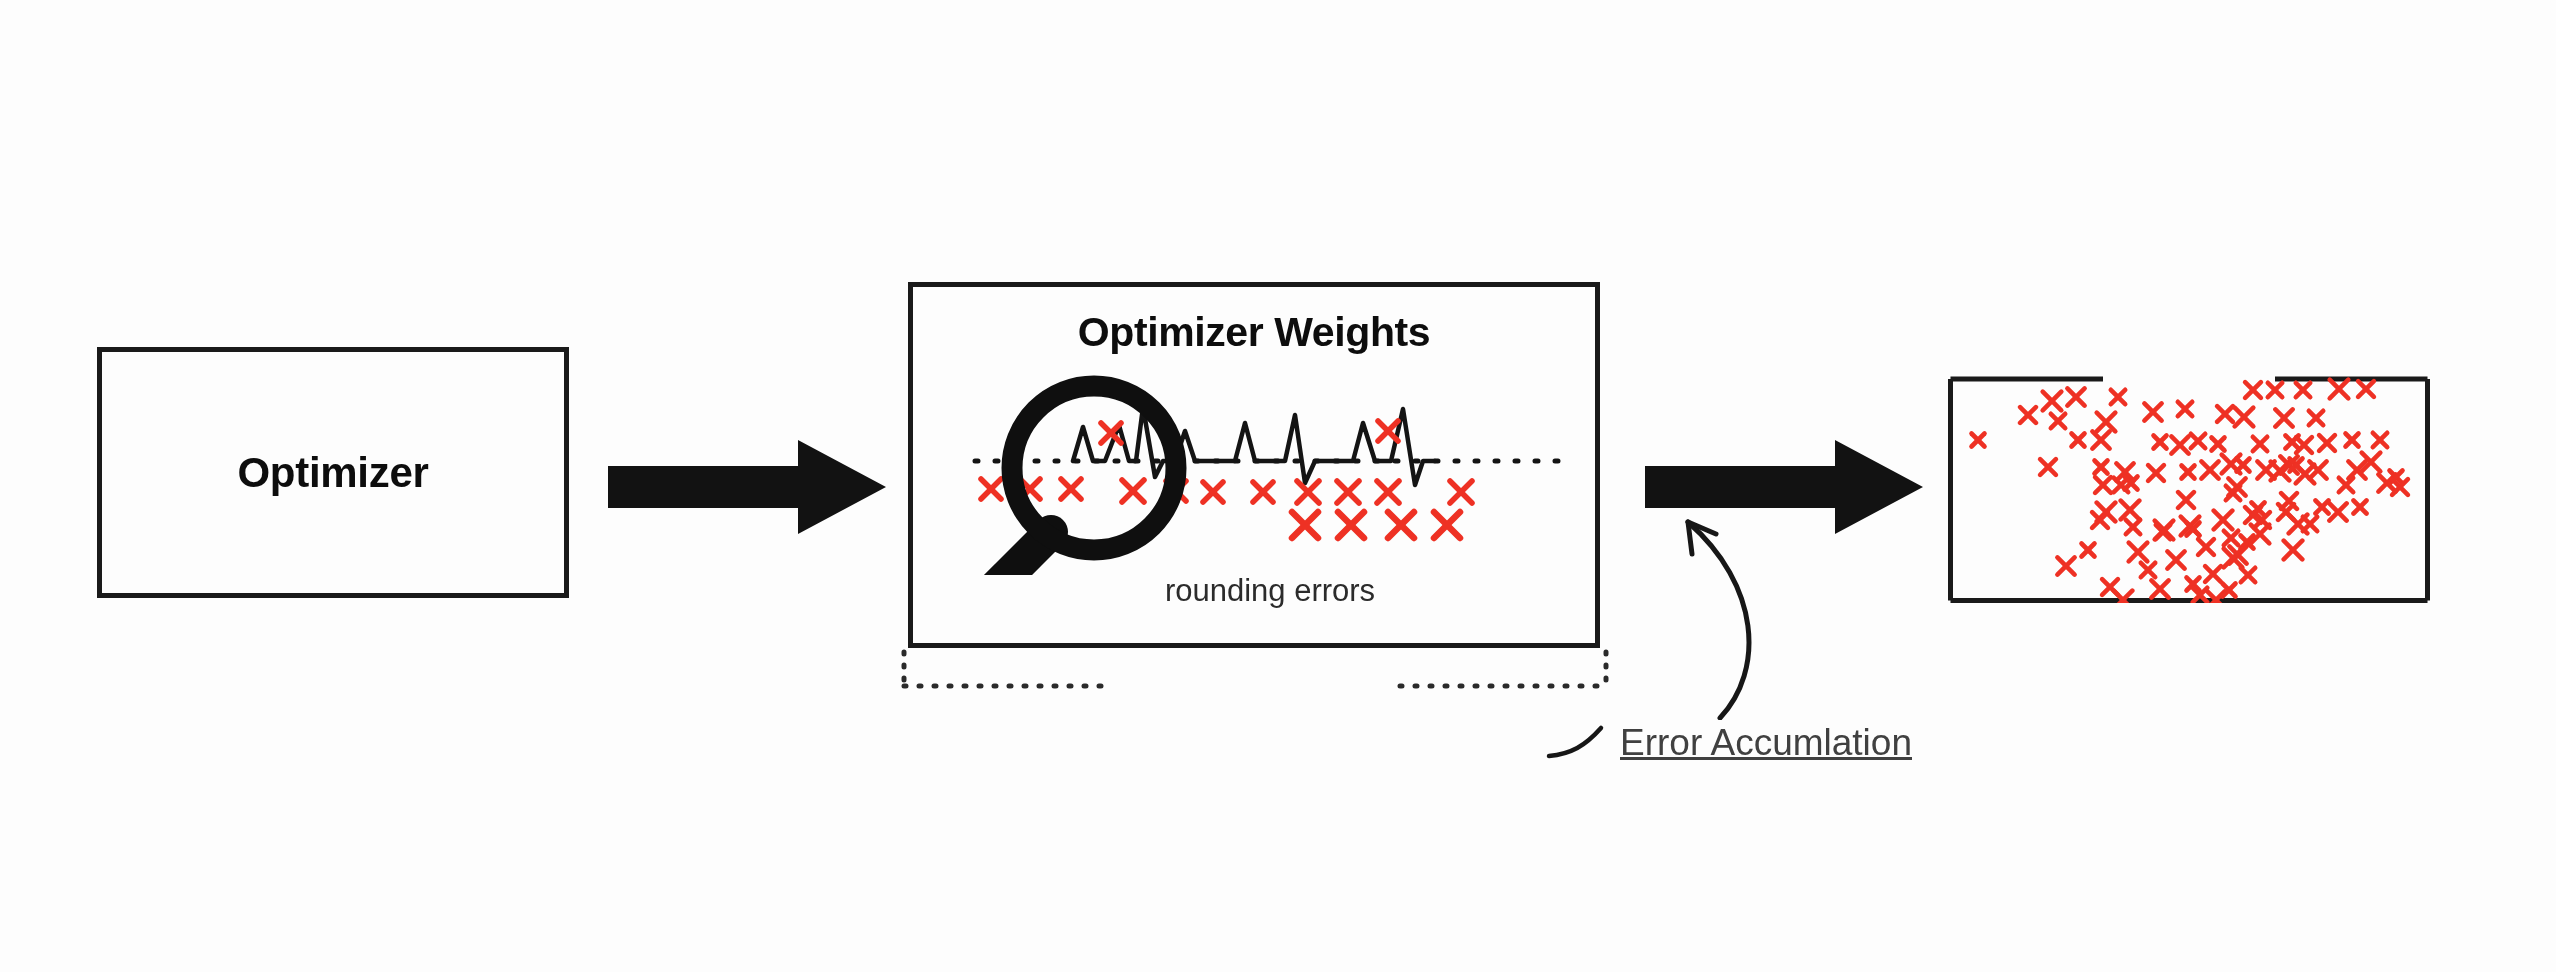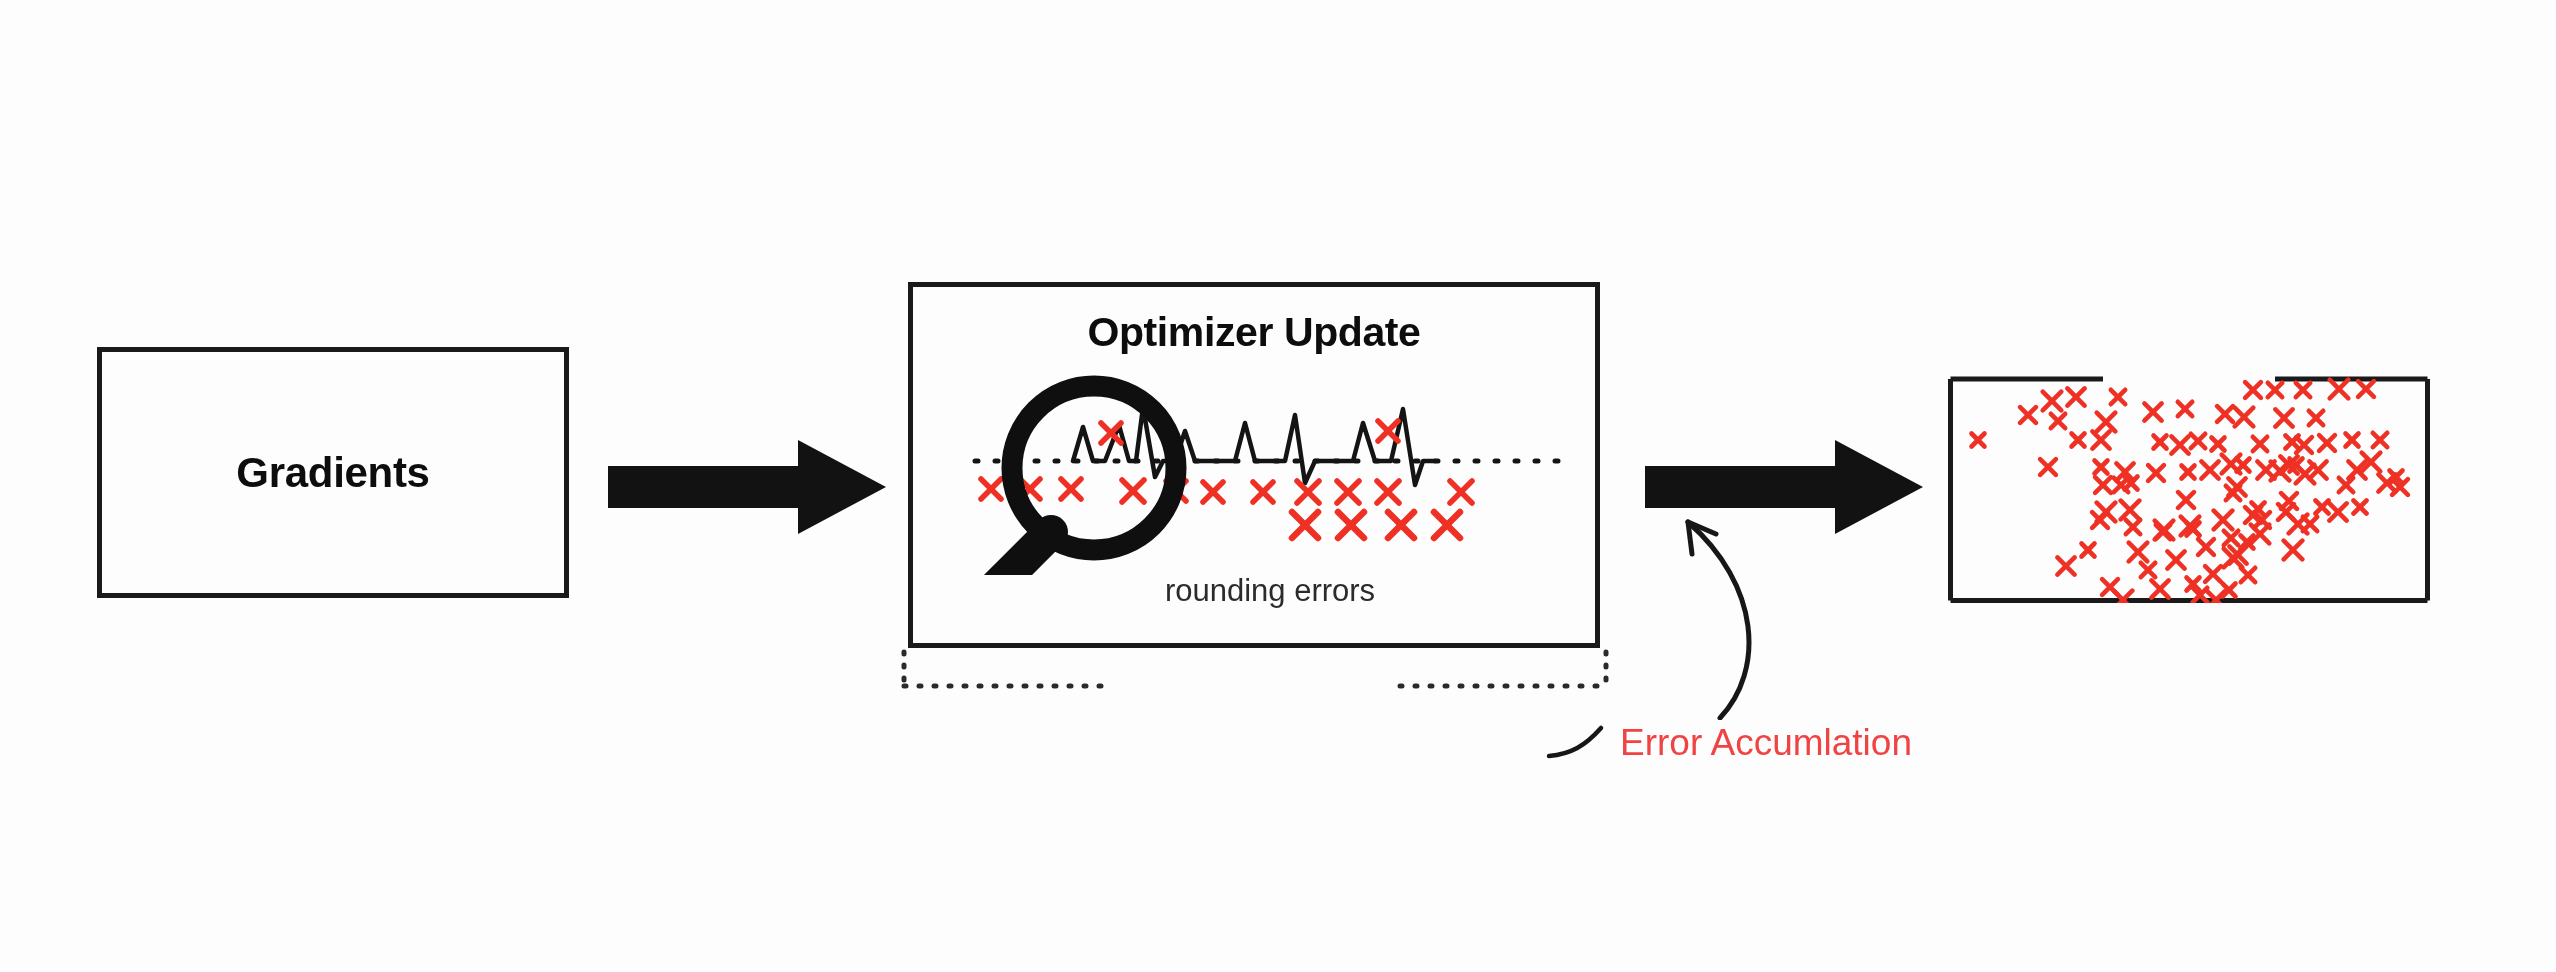--- a/index.html
+++ b/index.html
@@ -106,22 +106,23 @@
     left: 1640px;
     top: 490px;
     width: 220px;
     height: 230px;
   }
   #error-accum-label {
     position: absolute;
     left: 1620px;
     top: 722px;
     font-size: 37px;
-    color: #ef4444;
+    color: #404040;
     white-space: nowrap;
+    text-decoration: underline;
   }
   #error-accum-tick {
     position: absolute;
     left: 1545px;
     top: 712px;
     width: 70px;
     height: 50px;
   }
 
   
@@ -158,29 +159,29 @@
     width: 482px;
     height: 251px;
   }
 </style>
 </head>
 <body>
 
 <div id="stage">
 
   <div id="gradients-box">
-    <div id="gradients-label">Gradients</div>
+    <div id="gradients-label">Optimizer</div>
   </div>
 
   <svg class="big-arrow" style="left:608px; top:432px;" width="290" height="110" viewBox="0 0 290 110">
     <polygon points="0,34 190,34 190,8 278,55 190,102 190,76 0,76" fill="#121212"></polygon>
   </svg>
 
   <div id="optimizer-box">
-    <div id="optimizer-title">Optimizer Update</div>
+    <div id="optimizer-title">Optimizer Weights</div>
 
     <svg id="optimizer-graphic" viewBox="0 0 670 210" preserveAspectRatio="none">
 
       <line x1="52" y1="96" x2="640" y2="96" stroke="#141414" stroke-width="5" stroke-linecap="round" stroke-dasharray="3 17"></line>
 
       <polyline points="150,96 160,62 170,96 182,96 196,60 206,96 213,96 220,42 232,112 240,96 252,96 262,66 272,96
                 300,96 312,96 322,58 332,96 352,96 362,96 372,50 382,118 392,96 410,96 430,96 440,58 452,96
                 468,96 480,44 492,120 500,96 512,96" fill="none" stroke="#141414" stroke-width="4.5" stroke-linejoin="round" stroke-linecap="round"></polyline>
 
       <g stroke="#ee3124" stroke-width="5.5" stroke-linecap="round">

